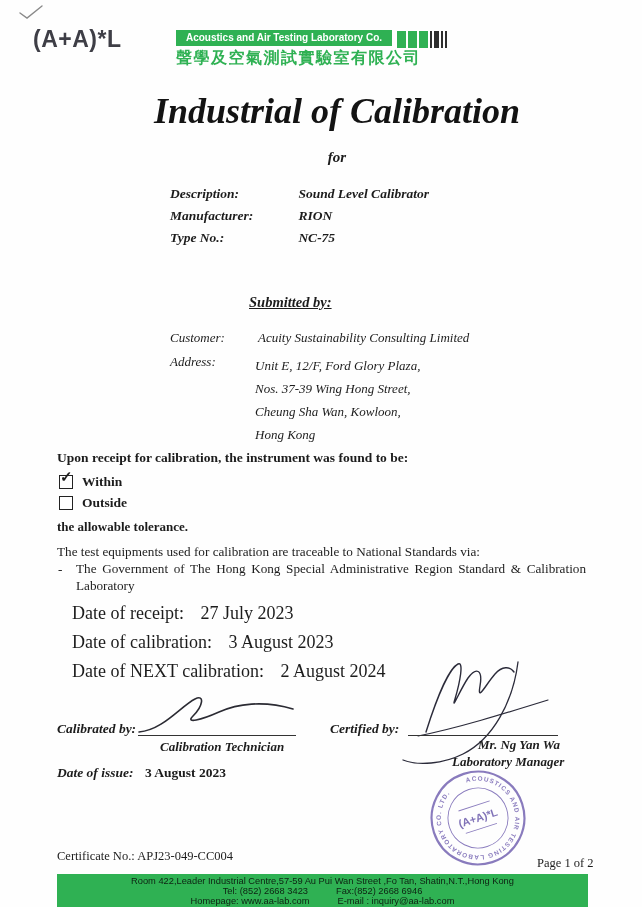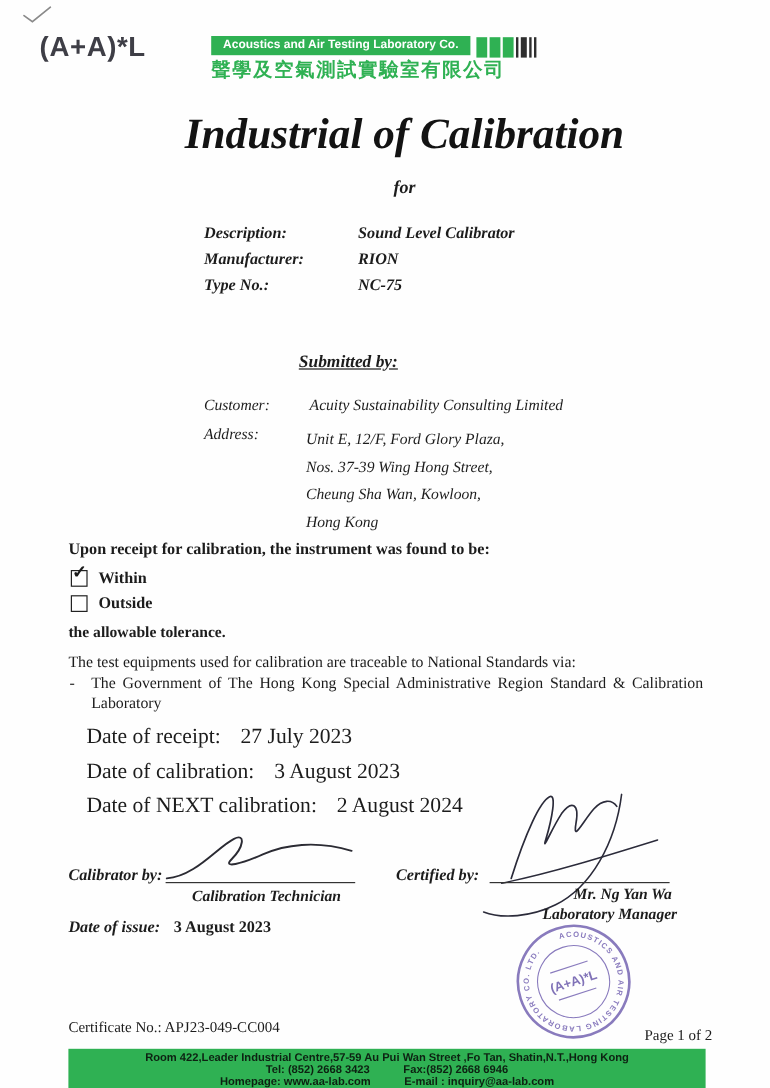--- a/index.html
+++ b/index.html
@@ -84,21 +84,21 @@
                font-family:"Liberation Sans", sans-serif; font-weight:bold; }
   .stamp-center { font-size:12px; fill:#6f5fae; font-weight:bold;
                   font-family:"Liberation Sans", sans-serif; }
   
   .cert-no { position:absolute; left:57px; top:849px; font-size:12.5px; }
   .page-no { position:absolute; left:537px; top:856px; font-size:12.5px; }
   
   .footer {
     position:absolute; left:57px; top:874px; width:531px; height:33px;
     background:#2fb153; color:#0d2212; text-align:center;
-    font-family:"Liberation Sans", sans-serif; font-size:9.3px; font-weight:bold;
+    font-family:"Liberation Sans", sans-serif; font-size:9.3px; font-weight:normal;
     padding-top:2px; box-sizing:border-box;
   }
   .f-line { line-height:10.2px; }
   .f-row { display:flex; justify-content:center; gap:28px; }
   
   .edge-line { position:absolute; right:0; top:0; width:4px; height:100%; background:#24241f; }
   .pen-mark { position:absolute; left:18px; top:4px; }
 </style>
 </head>
 <body>
@@ -174,21 +174,21 @@
   </div>
   <div class="date-row" style="top:632px">
     <span class="date-label">Date of calibration:</span>
     <span class="date-value">3 August 2023</span>
   </div>
   <div class="date-row" style="top:661px">
     <span class="date-label">Date of NEXT calibration:</span>
     <span class="date-value">2 August 2024</span>
   </div>
 
-  <div class="sig-label" style="left:57px; top:721px">Calibrator by:</div>
+  <div class="sig-label" style="left:57px; top:721px">Calibrated by:</div>
   <svg class="sig-svg" style="left:133px; top:690px" width="168" height="48" viewBox="0 0 168 48">
     <path d="M6,42 C30,40 48,16 62,9 C72,4 70,16 60,26 C52,34 68,30 86,22 C104,14 130,10 160,19" fill="none" stroke="#2b2b33" stroke-width="1.6" stroke-linecap="round"></path>
   </svg>
   <div class="sig-line" style="left:138px; top:735px; width:158px"></div>
   <div class="sig-title" style="left:160px; top:739px">Calibration Technician</div>
 
   <div class="sig-label" style="left:330px; top:721px">Certified by:</div>
   <svg class="sig-svg" style="left:398px; top:652px" width="165" height="125" viewBox="0 0 165 125">
     <path d="M28,80 C40,42 52,16 60,12 C66,9 62,30 57,47 C53,60 62,38 70,26 C78,15 85,17 82,34 C79,51 88,32 97,22 C104,14 112,14 116,20" fill="none" stroke="#2b2b3a" stroke-width="1.4" stroke-linecap="round"></path>
     <path d="M120,10 C115,50 95,87 65,102 C45,112 20,114 5,108" fill="none" stroke="#2b2b3a" stroke-width="1.3" stroke-linecap="round"></path>

